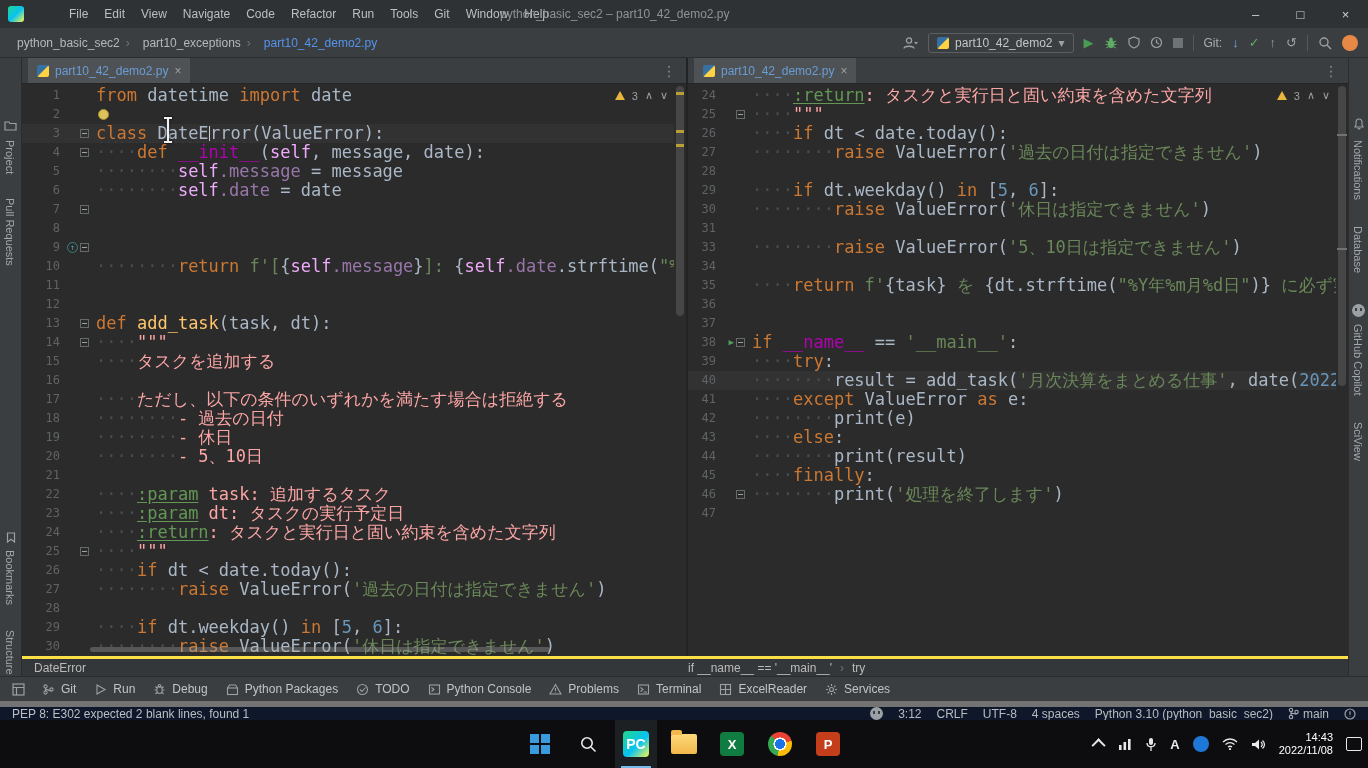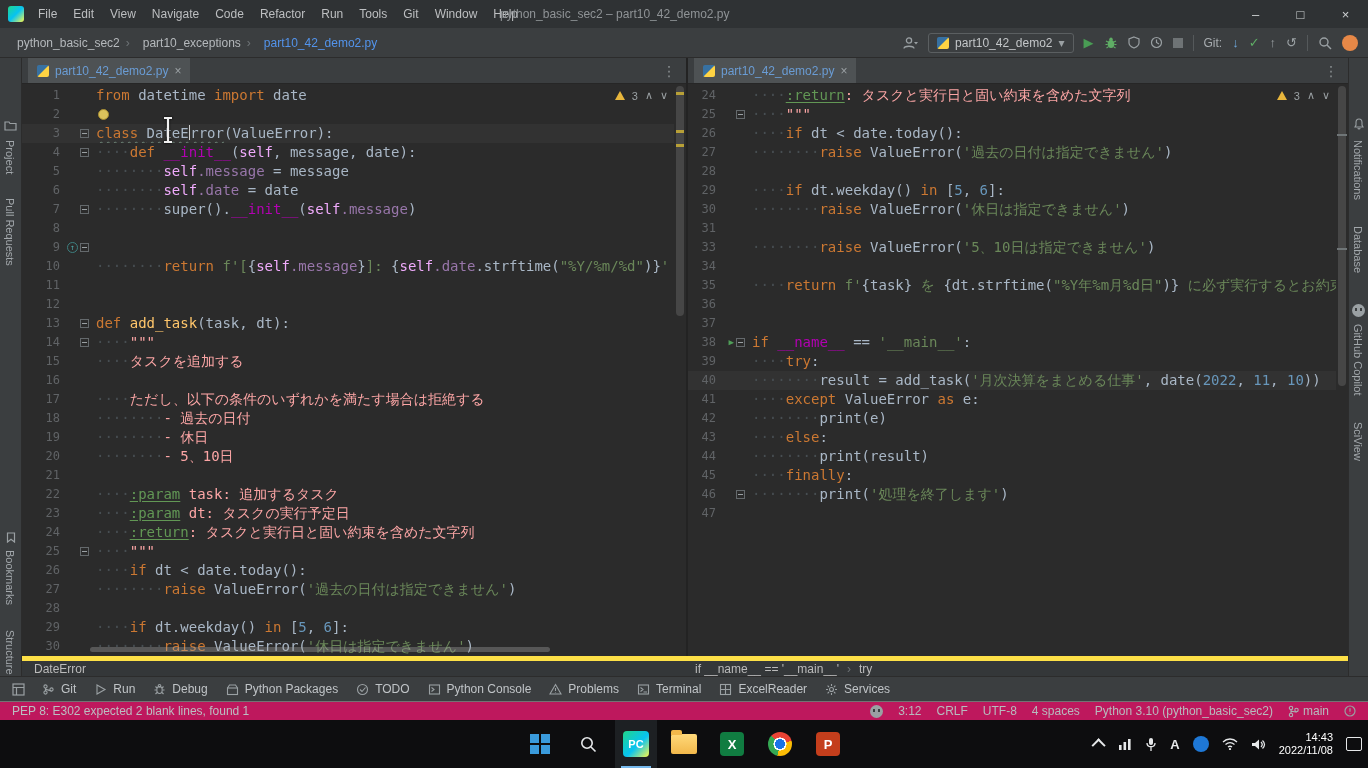--- a/index.html
+++ b/index.html
@@ -2,21 +2,21 @@
 <html><head>
 <meta charset="utf-8">
 <style>
   html,body{margin:0;padding:0;background:#000;}
   #screen{position:relative;width:1368px;height:768px;overflow:hidden;background:#2b2b2b;
           font-family:"Liberation Sans",sans-serif;font-size:12px;color:#bbbbbb;cursor:default;}
   
   .title-bar{height:28px;background:#2f3234;display:flex;align-items:center;padding-left:8px;position:relative;}
   .app-logo{width:16px;height:16px;border-radius:3px;margin-right:6px;flex:0 0 auto;
             background:linear-gradient(135deg,#21d789 0%,#07c3f2 50%,#fcf84a 100%);}
-  .menu-bar{display:flex;align-items:center;}
+  .menu-bar{display:flex;align-items:center;margin-left:31px;}
   .menu-item{padding:0 8px;line-height:28px;color:#bdbfc1;}
   .win-title{position:absolute;left:500px;top:0;line-height:28px;color:#8f9396;}
   .win-controls{position:absolute;right:0;top:0;display:flex;}
   .winbtn{width:45px;height:28px;display:flex;align-items:center;justify-content:center;color:#cfd2d4;font-size:13px;}
   
   .nav-bar{height:30px;background:#3b3e40;border-bottom:1px solid #2c2c2c;display:flex;align-items:center;padding:0 10px;box-sizing:border-box;}
   .crumbs{display:flex;align-items:center;gap:6px;}
   .crumb{color:#b5b9bc;padding-left:7px;}
   .crumb.last{color:#5394ec;}
   .crumb-sep{color:#6d7275;}
@@ -47,61 +47,61 @@
   .tab-more{margin-left:auto;color:#8c9194;font-size:14px;padding:0 4px;}
   .editor-body{position:relative;height:572px;overflow:hidden;background:#2b2b2b;
                font-family:"DejaVu Sans Mono","DejaVu Sans",monospace;}
   .code-scroll{position:absolute;left:0;top:2px;right:12px;}
   .row{display:flex;height:19px;line-height:19px;}
   .row.hl{background:#323232;}
   .gut-num{text-align:right;padding-right:6px;color:#606366;font-size:12px;flex:0 0 auto;}
   .pane.left .gut-num{width:38px;}
   .pane.right .gut-num{width:28px;}
   .gut-icons{width:26px;flex:0 0 auto;display:flex;align-items:center;justify-content:flex-end;gap:2px;padding-right:3px;box-sizing:border-box;}
-  .code{flex:1;overflow:hidden;white-space:pre;font-size:14px;color:#a9b7c6;padding-left:4px;}
+  .code{flex:1;overflow:hidden;white-space:pre;font-size:17px;color:#a9b7c6;padding-left:4px;}
   .ws{color:#474e52;}
   .tk-kw{color:#cc7832;}.tk-d{color:#a9b7c6;}.tk-s{color:#6a8759;}.tk-ds{color:#fca5a5;}
   .tk-dt{color:#629755;text-decoration:underline;text-underline-offset:2px;}
   .tk-n{color:#6897bb;}.tk-fn{color:#ffc66b;}.tk-dun{color:#b200b2;}
   .tk-self{color:#f0abfc;text-align:right;}.tk-field{color:#9876aa;}
   .tk-warn{text-decoration:underline wavy #6e8577;text-decoration-thickness:1px;text-underline-offset:3px;}
   .caret{display:inline-block;width:1.5px;height:15px;background:#cccccc;vertical-align:-2px;}
   .fold-mark{width:9px;height:9px;border:1px solid #64696c;display:inline-block;position:relative;box-sizing:border-box;}
   .fold-mark::after{content:"";position:absolute;left:1px;right:1px;top:3px;border-top:1px solid #9aa0a3;}
   .ovr-mark{width:11px;height:11px;border-radius:50%;border:1px solid #3d7f7f;color:#4fa8a8;font-size:8px;line-height:10px;text-align:center;display:inline-block;box-sizing:border-box;}
   .run-mark{color:#4f9e58;font-size:9px;}
   .bulb{position:absolute;left:76px;top:25px;width:11px;height:11px;border-radius:50%;background:#dbc25b;border:1px solid #a98f33;box-sizing:border-box;}
   .inspect{position:absolute;top:5px;right:18px;display:flex;align-items:center;gap:7px;color:#9aa0a3;font-size:11px;font-family:"Liberation Sans",sans-serif;}
   .w-tri{width:0;height:0;border-left:5px solid transparent;border-right:5px solid transparent;border-bottom:9px solid #e8b63c;display:inline-block;}
   .vstripe{position:absolute;right:0;top:0;bottom:0;width:12px;}
   .vthumb{position:absolute;left:2px;width:8px;border-radius:4px;background:rgba(170,170,170,.22);}
   .mark-y{position:absolute;left:2px;width:8px;height:3px;background:#b8a037;}
   .mark-g{position:absolute;left:1px;width:10px;height:2px;background:#6f7577;}
   .hbar{position:absolute;height:5px;border-radius:3px;background:rgba(170,170,170,.35);bottom:4px;}
   
-  .bottom-crumbs{height:20px;background:#343739;border-top:5px solid #fde047;display:flex;align-items:center;box-sizing:border-box;gap:7px;}
+  .bottom-crumbs{height:20px;background:#343739;border-top:3px solid #fde047;display:flex;align-items:center;box-sizing:border-box;}
   .bc-left{width:666px;padding-left:12px;box-sizing:border-box;}
   .bc-right{flex:1;display:flex;gap:8px;align-items:center;}
   .toolbar{height:25px;background:#3b3e40;border-top:1px solid #2c2c2c;display:flex;align-items:center;gap:2px;padding:0 6px;box-sizing:border-box;}
   .tool-item{display:flex;align-items:center;gap:6px;padding:0 9px;color:#c0c4c7;height:100%;}
-  .status-bar{height:19px;background:#be185d;border-top:1px solid #737373;display:flex;align-items:center;box-sizing:border-box;padding:0 12px;}
+  .status-bar{height:19px;background:#0f172a;border-top:6px solid #737373;display:flex;align-items:center;box-sizing:border-box;padding:0 12px;}
   .status-msg{color:#bbbfc2;}
   .status-right{margin-left:auto;display:flex;align-items:center;gap:15px;color:#b7bbbe;}
   .copilot-face{width:13px;height:13px;border-radius:50%;background:#9aa0a3;position:relative;display:inline-block;}
   .copilot-face::after{content:"";position:absolute;left:3px;top:4px;width:2px;height:3px;background:#3b3e40;box-shadow:5px 0 0 #3b3e40;}
   .branch-wrap{display:flex;align-items:center;gap:4px;}
   
   .taskbar{position:absolute;left:0;right:0;bottom:0;height:48px;background:#0d0d0f;display:flex;align-items:center;}
   .tb-center{position:absolute;left:50%;transform:translateX(-50%);display:flex;gap:6px;}
   .tb-cell{width:42px;height:48px;display:flex;align-items:center;justify-content:center;position:relative;}
   .tb-cell.active{background:#1d2023;}
   .tb-cell.active::after{content:"";position:absolute;left:6px;right:6px;bottom:0;height:2px;background:#76b9ed;}
   .win-logo{display:grid;grid-template-columns:9px 9px;grid-template-rows:9px 9px;gap:2px;}
   .win-logo span{background:#3a9bdc;}
-  .ic-pycharm{width:26px;height:26px;border-radius:4px;background:linear-gradient(135deg,#21d789,#07c3f2 55%,#fcf84a);display:flex;align-items:center;justify-content:center;color:#fff;font-weight:bold;font-size:11px;}
+  .ic-pycharm{width:26px;height:26px;border-radius:4px;background:linear-gradient(135deg,#21d789,#07c3f2 55%,#fcf84a);display:flex;align-items:center;justify-content:center;color:#fff;font-weight:bold;font-size:14px;}
   .ic-folder{position:relative;width:26px;height:20px;background:linear-gradient(#ffd97a,#f2b84b);border-radius:2px;}
   .ic-folder::before{content:"";position:absolute;top:-4px;left:0;width:11px;height:5px;background:#f2b84b;border-radius:2px 2px 0 0;}
   .ic-excel{width:24px;height:24px;border-radius:4px;background:#107c41;color:#fff;font-weight:bold;display:flex;align-items:center;justify-content:center;font-size:13px;}
   .ic-chrome{width:24px;height:24px;border-radius:50%;
      background:radial-gradient(circle,#1a73e8 0 29%,#ffffff 30% 38%,transparent 39%),
                 conic-gradient(from -45deg,#ea4335 0 33%,#fbbc05 33% 66%,#34a853 66% 100%);}
   .ic-ppt{width:24px;height:24px;border-radius:4px;background:#c43e1c;color:#fff;font-weight:bold;display:flex;align-items:center;justify-content:center;font-size:13px;}
   .tb-tray{position:absolute;right:6px;display:flex;align-items:center;gap:13px;height:48px;}
   .tray-ic{color:#e6e8ea;font-size:12px;display:flex;align-items:center;justify-content:center;}
   .chev{width:8px;height:8px;border-left:2px solid #e6e8ea;border-top:2px solid #e6e8ea;transform:rotate(45deg) translateY(2px);}
@@ -248,21 +248,20 @@
                 <div class="row">
                   <div class="gut-num">6</div>
                   <div class="gut-icons"></div>
                   <div class="code"><span class="ws">········</span><span class="tk-self">self</span><span class="tk-field">.date</span><span class="tk-d"> = date</span></div>
                 </div>
                 <div class="row">
                   <div class="gut-num">7</div>
                   <div class="gut-icons">
                     <span class="fold-mark"></span>
                   </div>
-                  <div class="code"><span class="ws">········</span><span class="tk-d">super().</span><span class="tk-dun">__init__</span><span class="tk-d">(</span><span class="tk-self">self</span><span class="tk-field">.message</span><span class="tk-d">)</span></div>
                 </div>
                 <div class="row">
                   <div class="gut-num">8</div>
                   <div class="gut-icons"></div>
                   <div class="code"> </div>
                 </div>
                 <div class="row">
                   <div class="gut-num">9</div>
                   <div class="gut-icons">
                     <span class="ovr-mark">↑</span>

